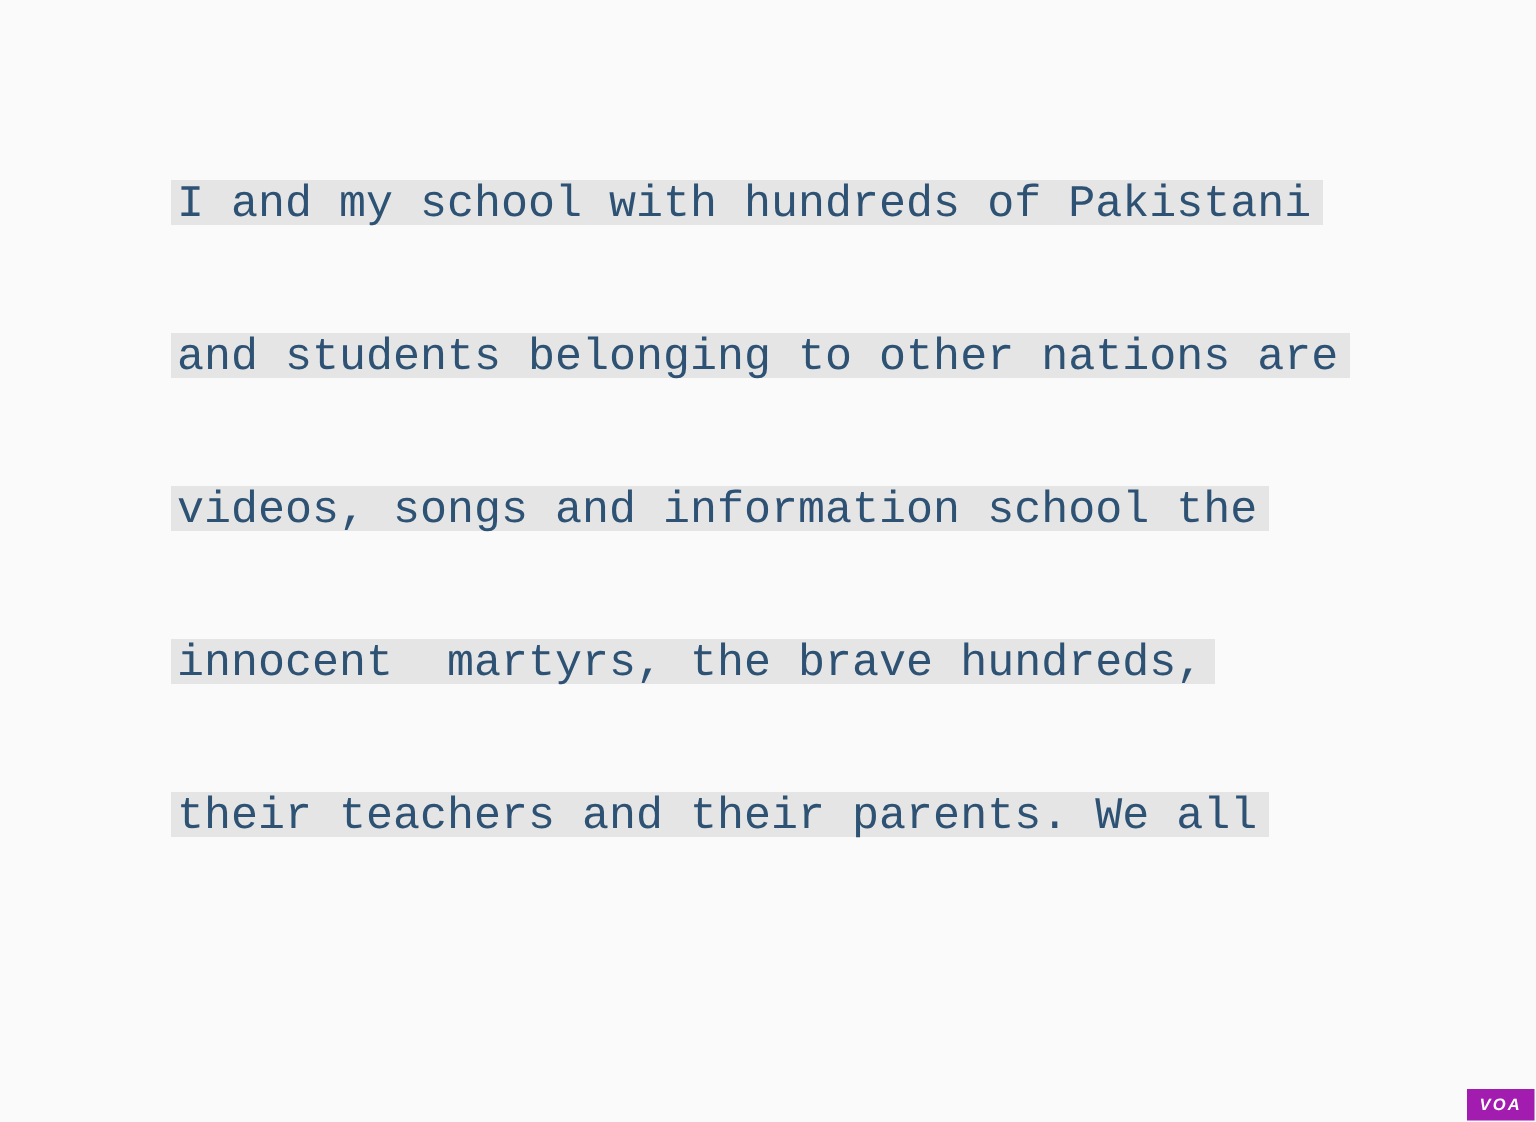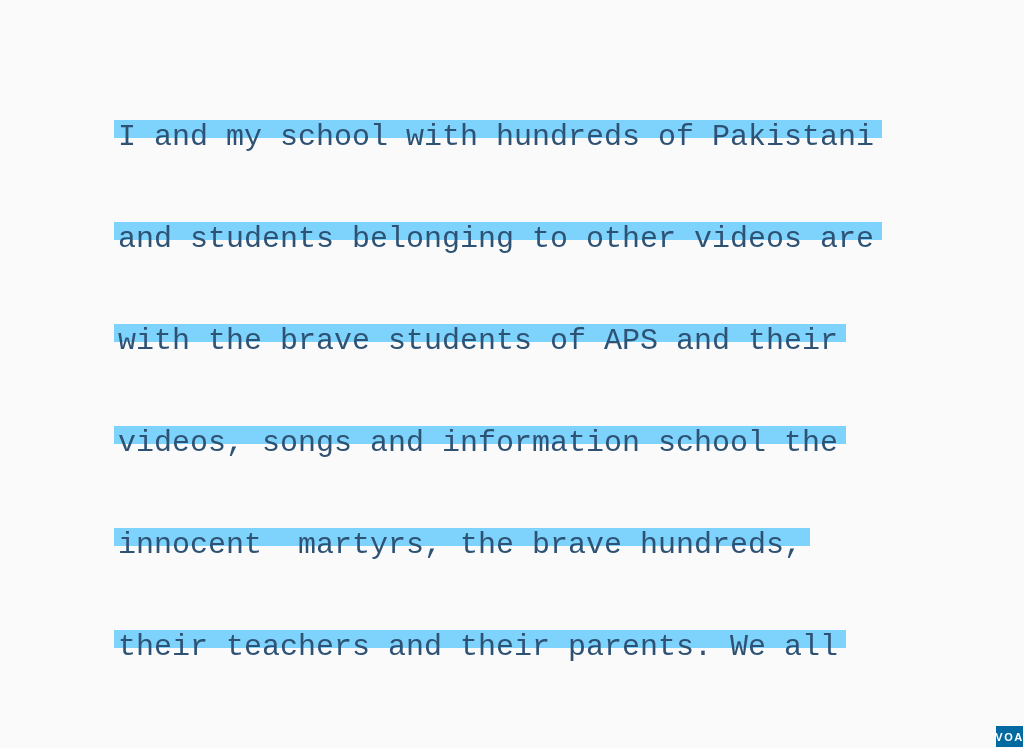--- a/index.html
+++ b/index.html
@@ -14,48 +14,48 @@
     left: 114px; top: 52px;
     font-family: "Liberation Mono", "DejaVu Sans Mono", monospace;
     font-size: 30px;
     line-height: 34px;
     color: #2e5274;
     white-space: pre;
   }
   .row { height: 34px; }
   .hl {
     display: inline-block;
-    background: #7dd3fc;
-    height: 18px;
+    background: #e5e5e5;
+    height: 30px;
     line-height: 34px;
     padding: 0 8px 0 4px;
     vertical-align: top;
   }
   .voa-badge {
     position: absolute;
     right: 1px; bottom: 1px;
-    width: 27px; height: 21px;
-    background: #0369a1;
+    width: 45px; height: 21px;
+    background: #a21caf;
     color: #ffffff;
     font-family: "Liberation Sans", sans-serif;
     font-size: 11px;
     font-weight: 700;
     letter-spacing: 1.5px;
     display: flex;
     align-items: center;
     justify-content: center;
+    font-style: italic;
   }
 </style>
 </head>
 <body>
 
 <div class="doc">
   <div class="row"><span class="hl">I and my school with hundreds of Pakistani</span></div>
-  <div class="row"><span class="hl">and students belonging to other videos are</span></div>
-  <div class="row"><span class="hl">with the brave students of APS and their</span></div>
+  <div class="row"><span class="hl">and students belonging to other nations are</span></div>
   <div class="row"><span class="hl">videos, songs and information school the</span></div>
   <div class="row"><span class="hl">innocent  martyrs, the brave hundreds,</span></div>
   <div class="row"><span class="hl">their teachers and their parents. We all</span></div>
   
   
   
   
   
   
 

